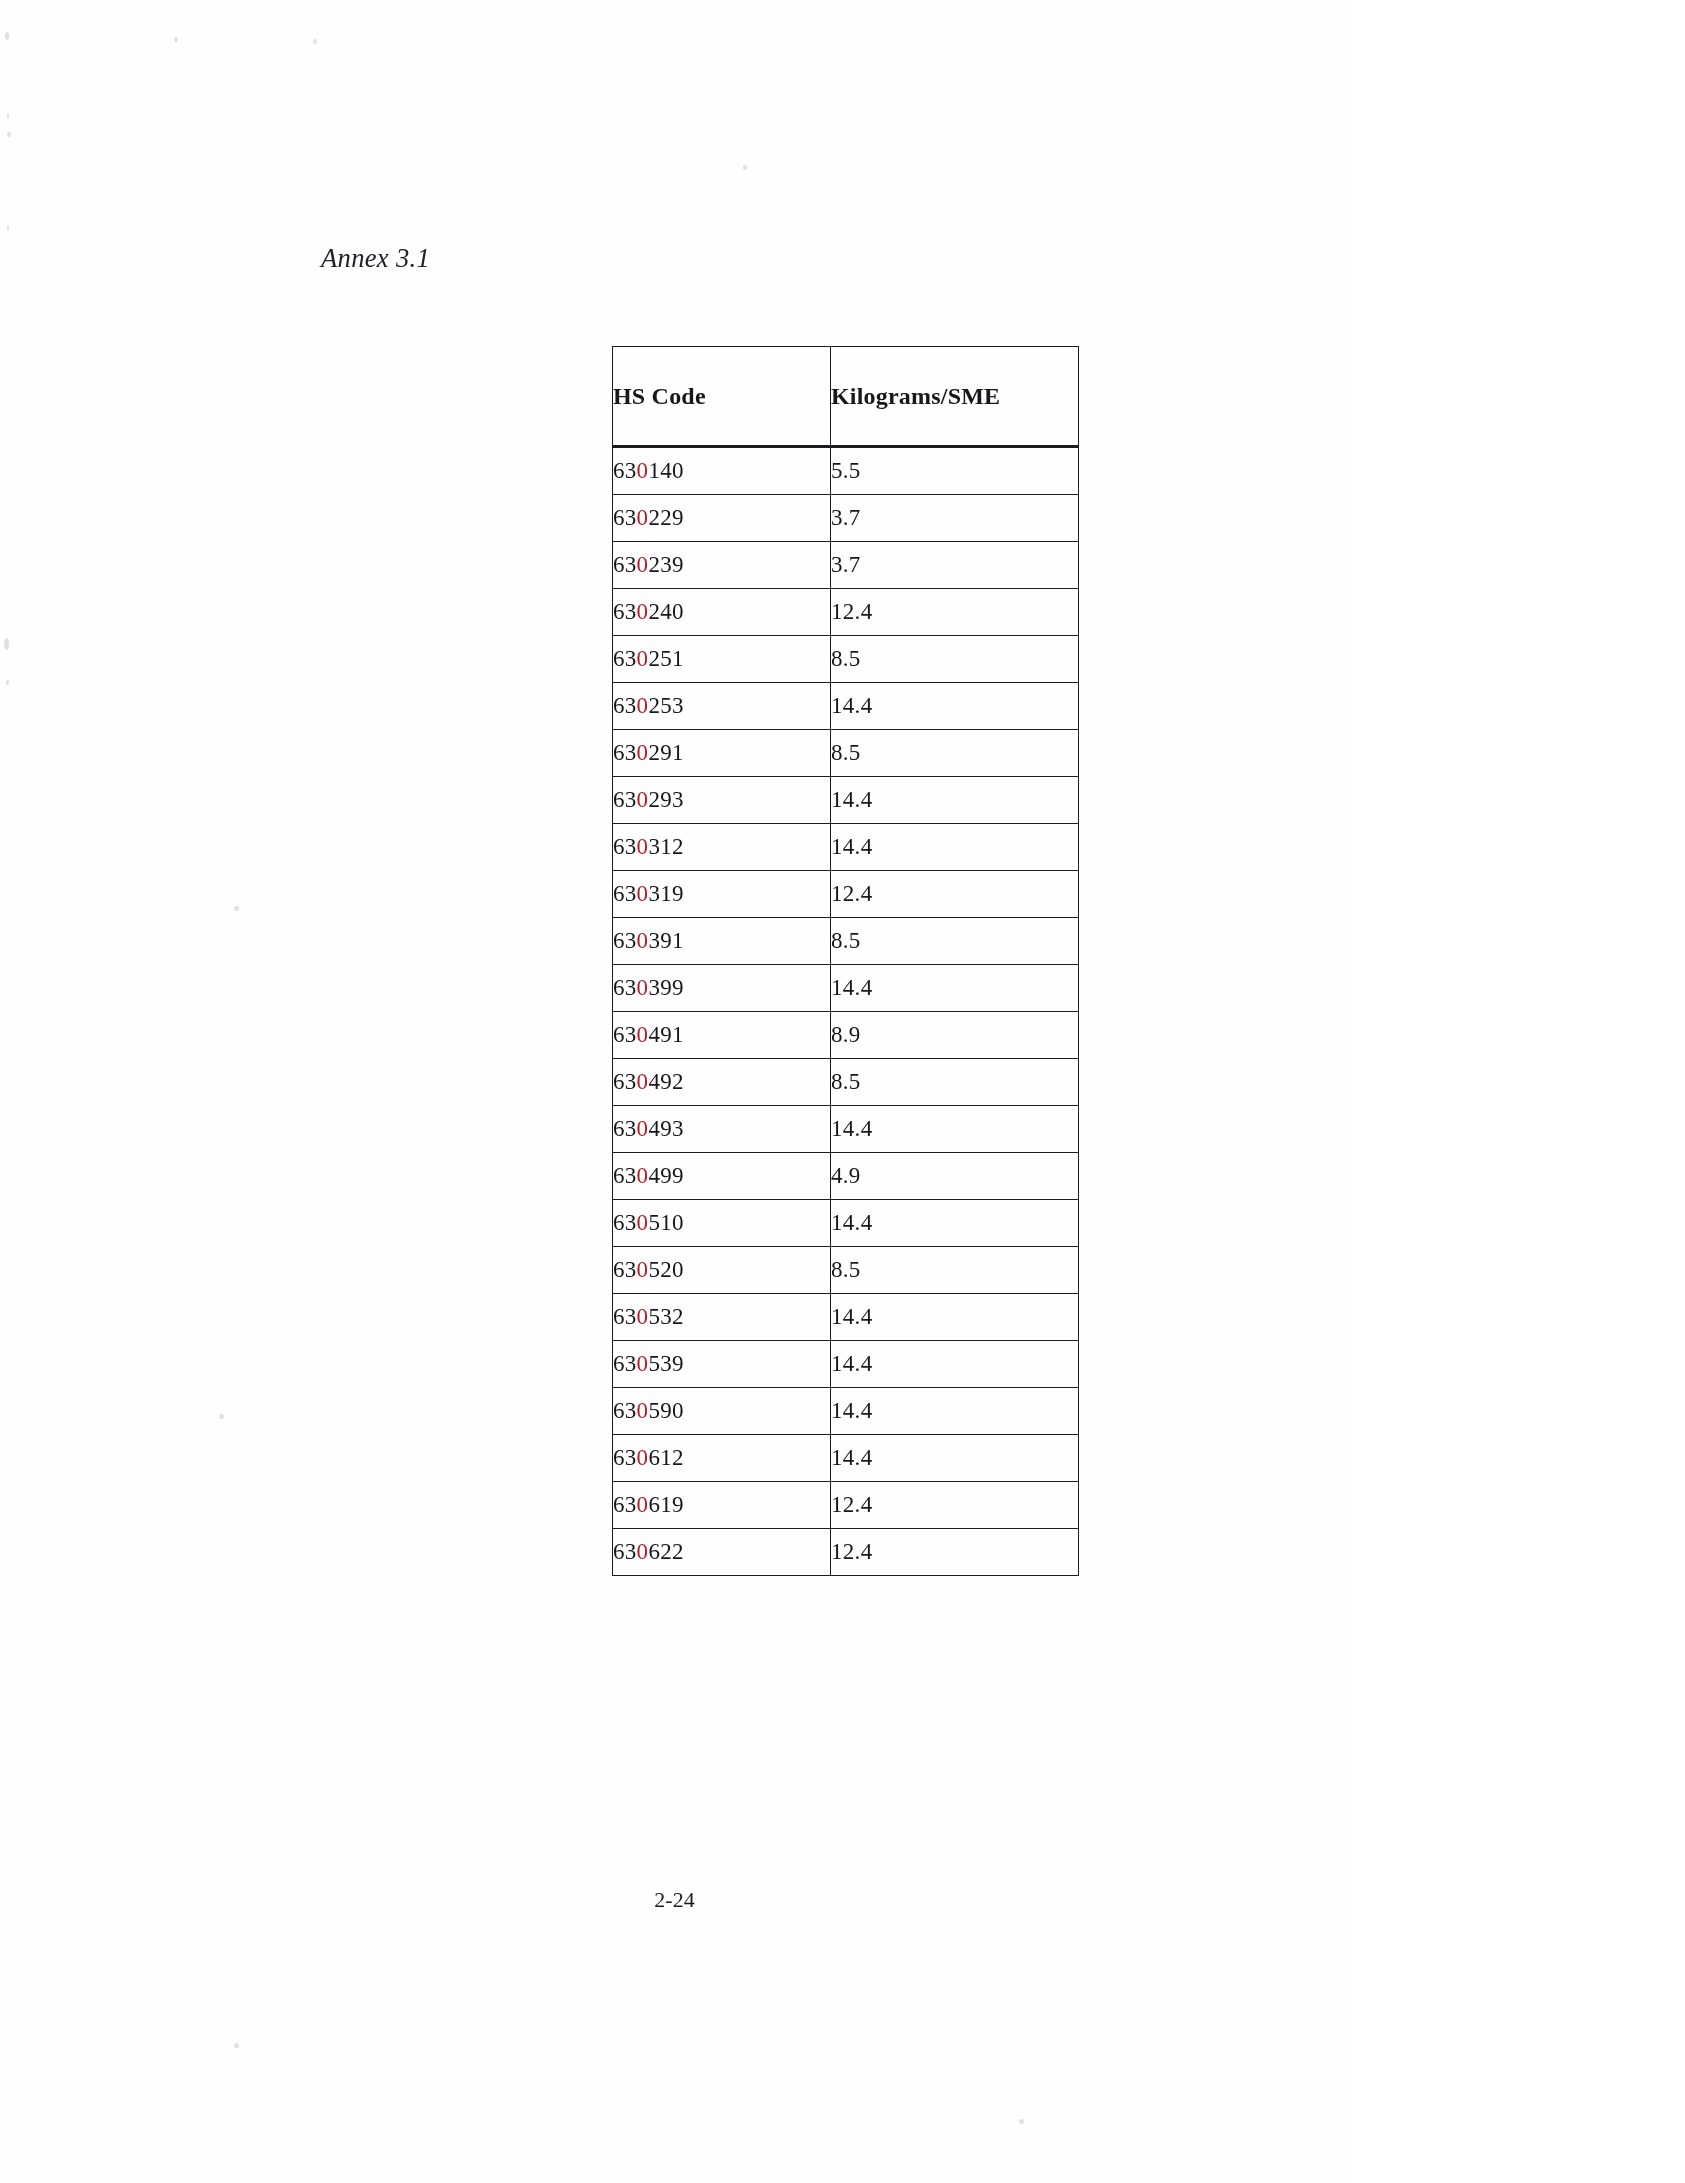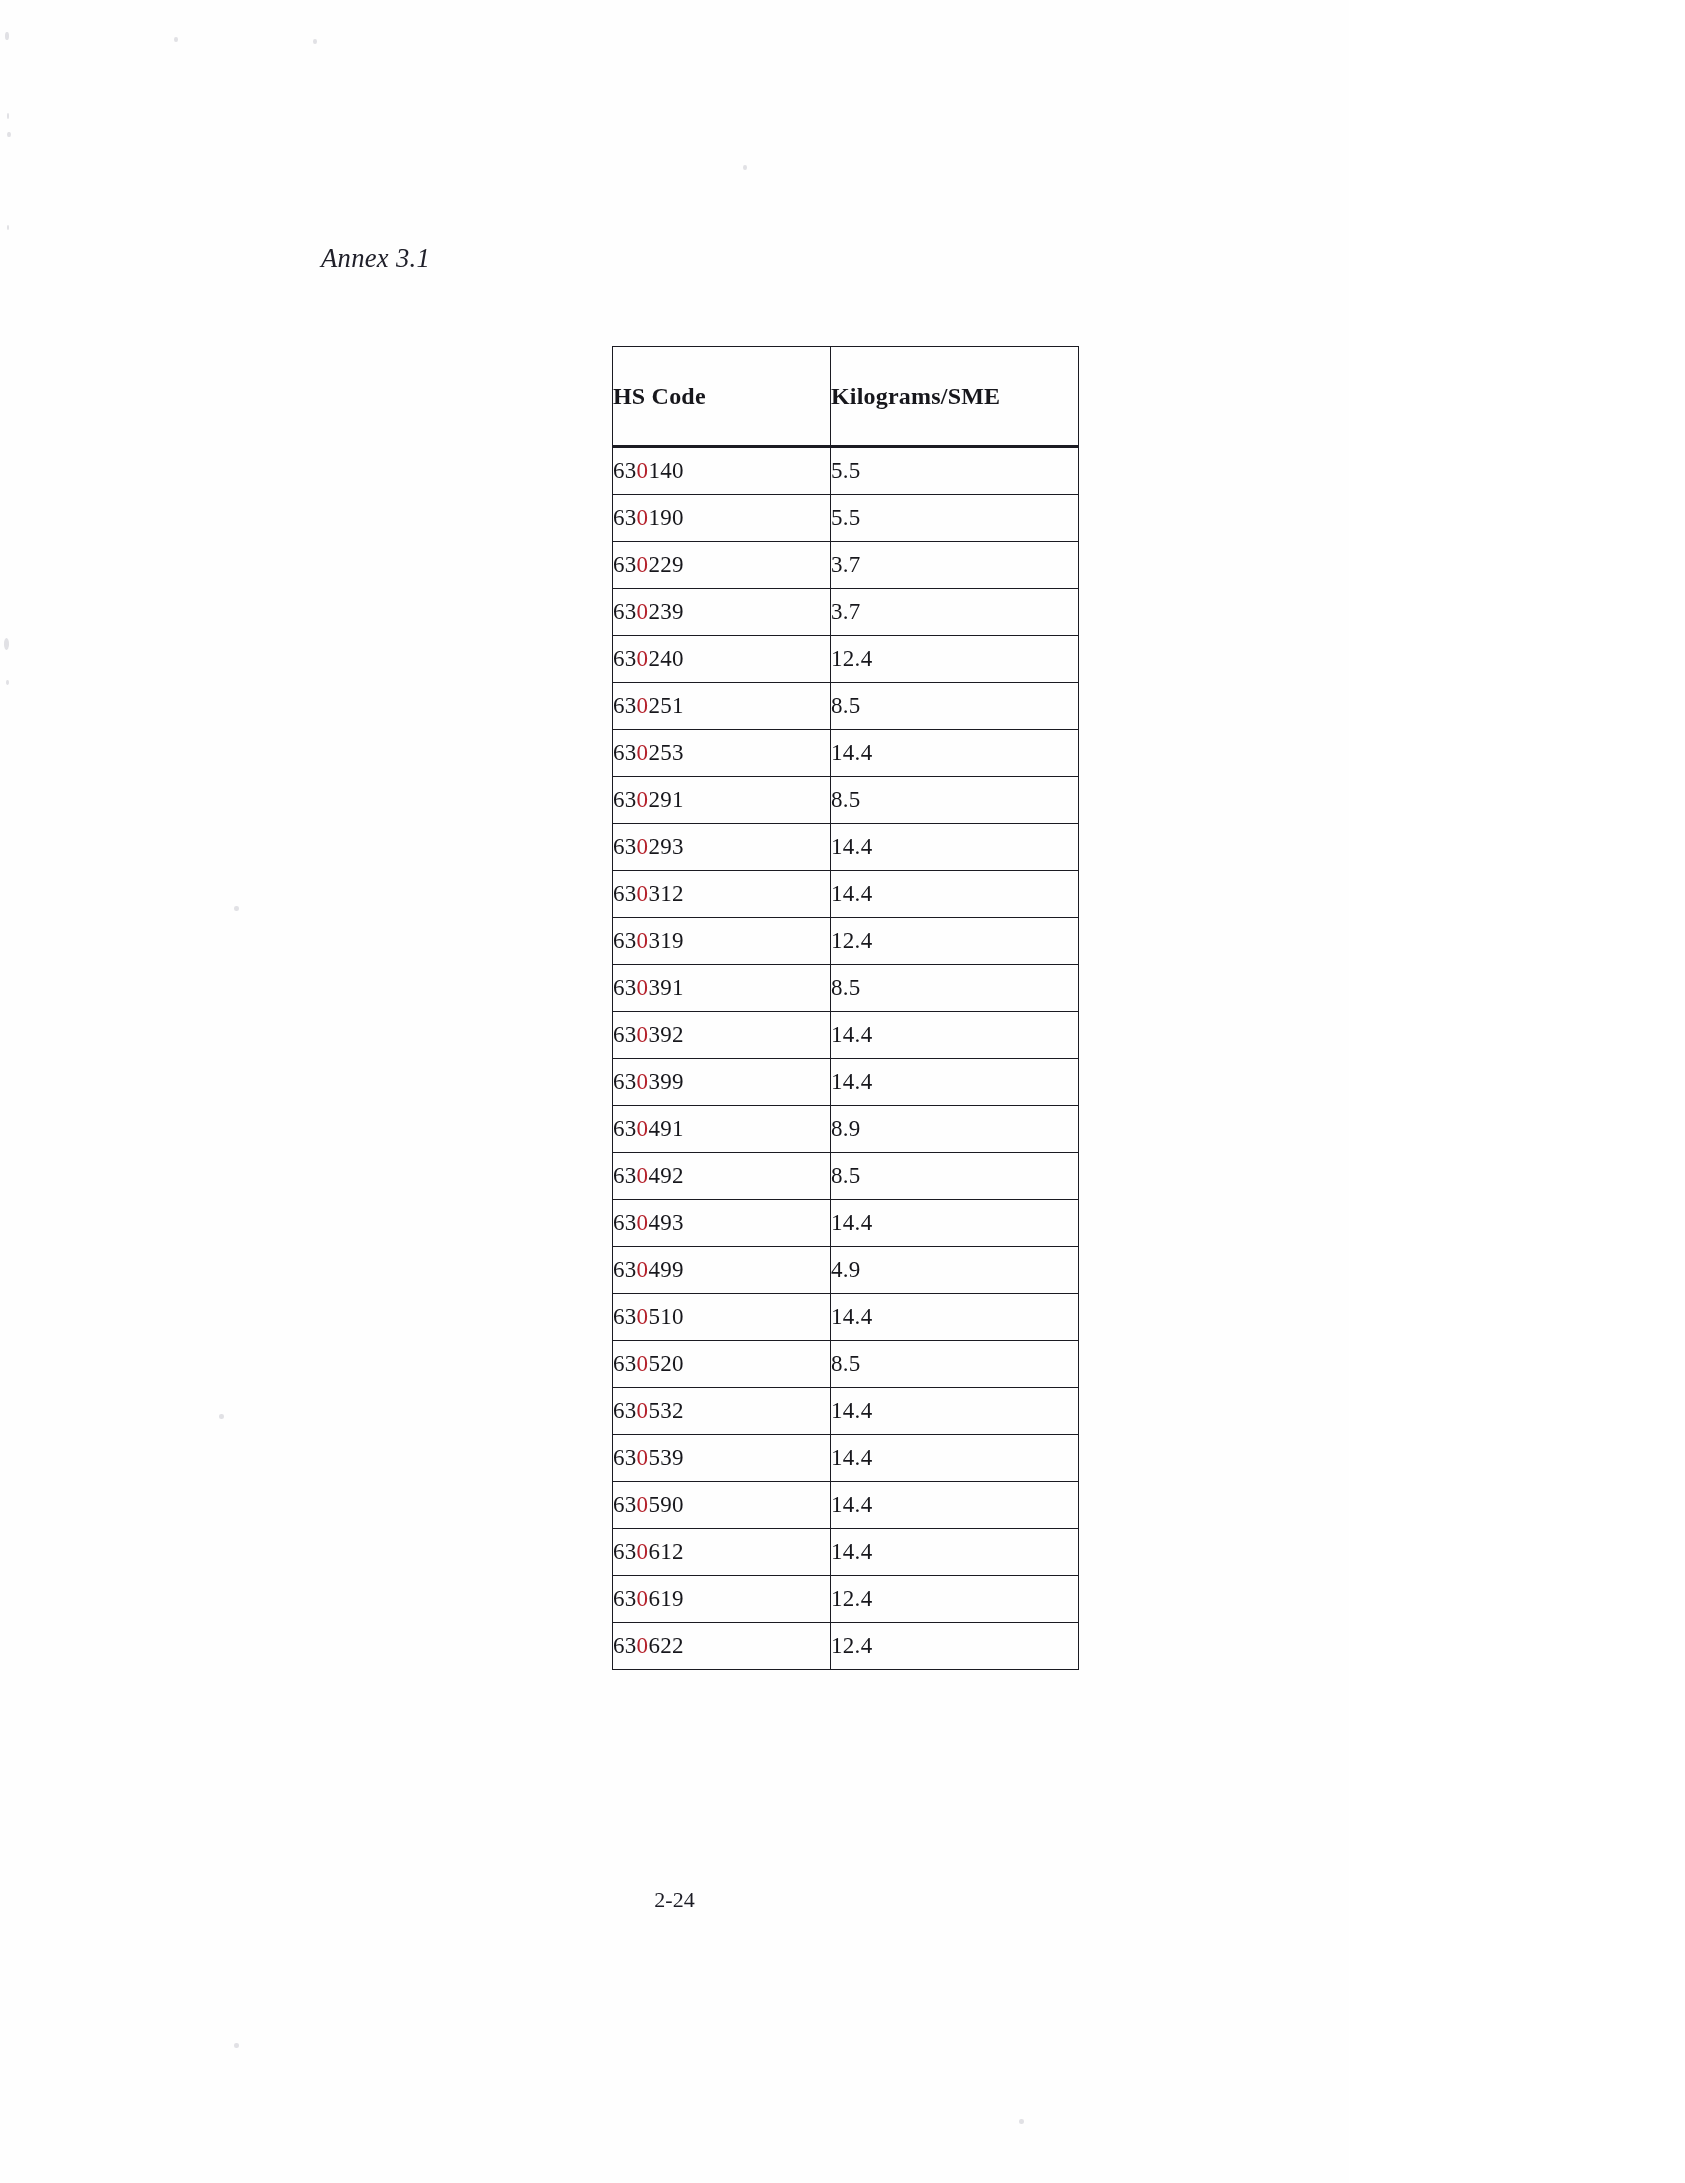--- a/index.html
+++ b/index.html
@@ -134,24 +134,20 @@
         <th>HS Code</th>
         <th>Kilograms/SME</th>
       </tr>
     </thead>
     <tbody id="sme-tbody">
         <tr>
           <td class="hs-code">63<span class="z">0</span>140</td>
           <td>5.5</td>
         </tr>
         <tr>
-          <td class="hs-code">63<span class="z">0</span>190</td>
-          <td>5.5</td>
-        </tr>
-        <tr>
           <td class="hs-code">63<span class="z">0</span>229</td>
           <td>3.7</td>
         </tr>
         <tr>
           <td class="hs-code">63<span class="z">0</span>239</td>
           <td>3.7</td>
         </tr>
         <tr>
           <td class="hs-code">63<span class="z">0</span>240</td>
           <td>12.4</td>
@@ -178,24 +174,20 @@
         </tr>
         <tr>
           <td class="hs-code">63<span class="z">0</span>319</td>
           <td>12.4</td>
         </tr>
         <tr>
           <td class="hs-code">63<span class="z">0</span>391</td>
           <td>8.5</td>
         </tr>
         <tr>
-          <td class="hs-code">63<span class="z">0</span>392</td>
-          <td>14.4</td>
-        </tr>
-        <tr>
           <td class="hs-code">63<span class="z">0</span>399</td>
           <td>14.4</td>
         </tr>
         <tr>
           <td class="hs-code">63<span class="z">0</span>491</td>
           <td>8.9</td>
         </tr>
         <tr>
           <td class="hs-code">63<span class="z">0</span>492</td>
           <td>8.5</td>

